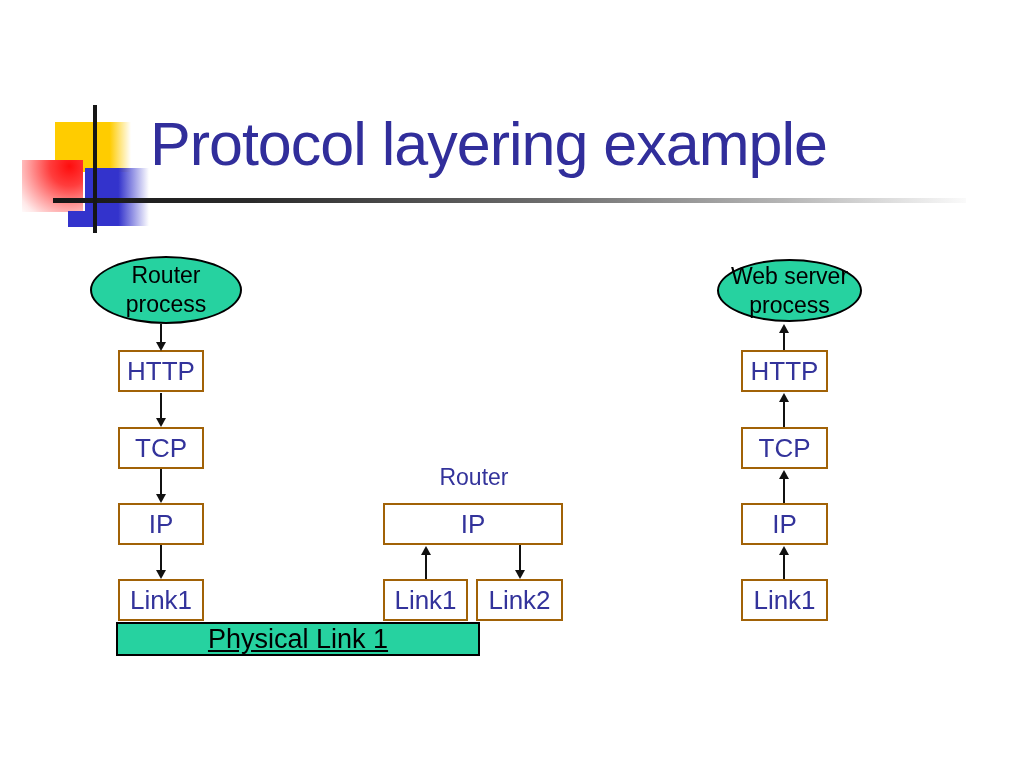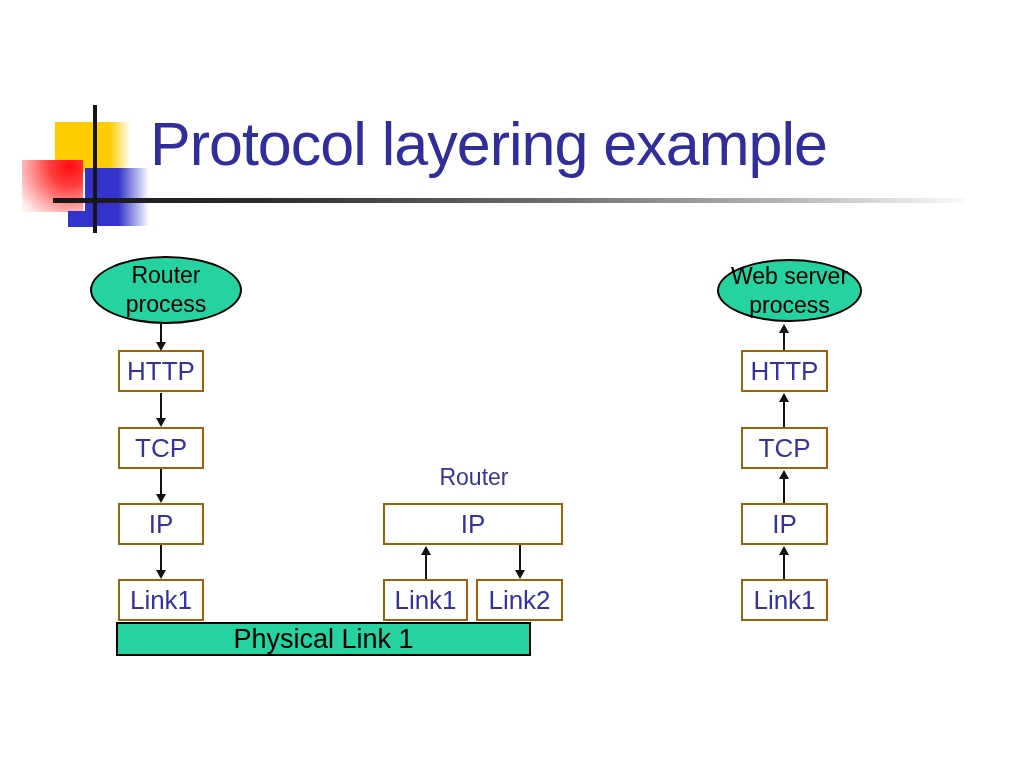--- a/index.html
+++ b/index.html
@@ -80,21 +80,21 @@
   <div class="pbox" style="left:733px;top:350px;width:87px;height:42px;">HTTP</div>
   <div class="pbox" style="left:733px;top:427px;width:87px;height:42px;">TCP</div>
   <div class="pbox" style="left:733px;top:503px;width:87px;height:42px;">IP</div>
   <div class="pbox" style="left:733px;top:579px;width:87px;height:42px;">Link1</div>
 
   <div class="rlabel" style="left:396px;top:464px;width:140px;">Router</div>
   <div class="pbox" style="left:375px;top:503px;width:180px;height:42px;">IP</div>
   <div class="pbox" style="left:375px;top:579px;width:85px;height:42px;">Link1</div>
   <div class="pbox" style="left:468px;top:579px;width:87px;height:42px;">Link2</div>
 
-  <div class="bar" style="left:108px;top:622px;width:415px;height:34px;">Physical Link 1</div>
+  <div class="bar" style="left:108px;top:622px;width:364px;height:34px;text-decoration:underline;">Physical Link 1</div>
 
   <div class="aline" style="left:152px;top:324px;height:19px;"></div>
   <div class="ahead-down" style="left:148px;top:342px;"></div>
   <div class="aline" style="left:152px;top:393px;height:26px;"></div>
   <div class="ahead-down" style="left:148px;top:418px;"></div>
   <div class="aline" style="left:152px;top:469px;height:26px;"></div>
   <div class="ahead-down" style="left:148px;top:494px;"></div>
   <div class="aline" style="left:152px;top:545px;height:26px;"></div>
   <div class="ahead-down" style="left:148px;top:570px;"></div>
 

